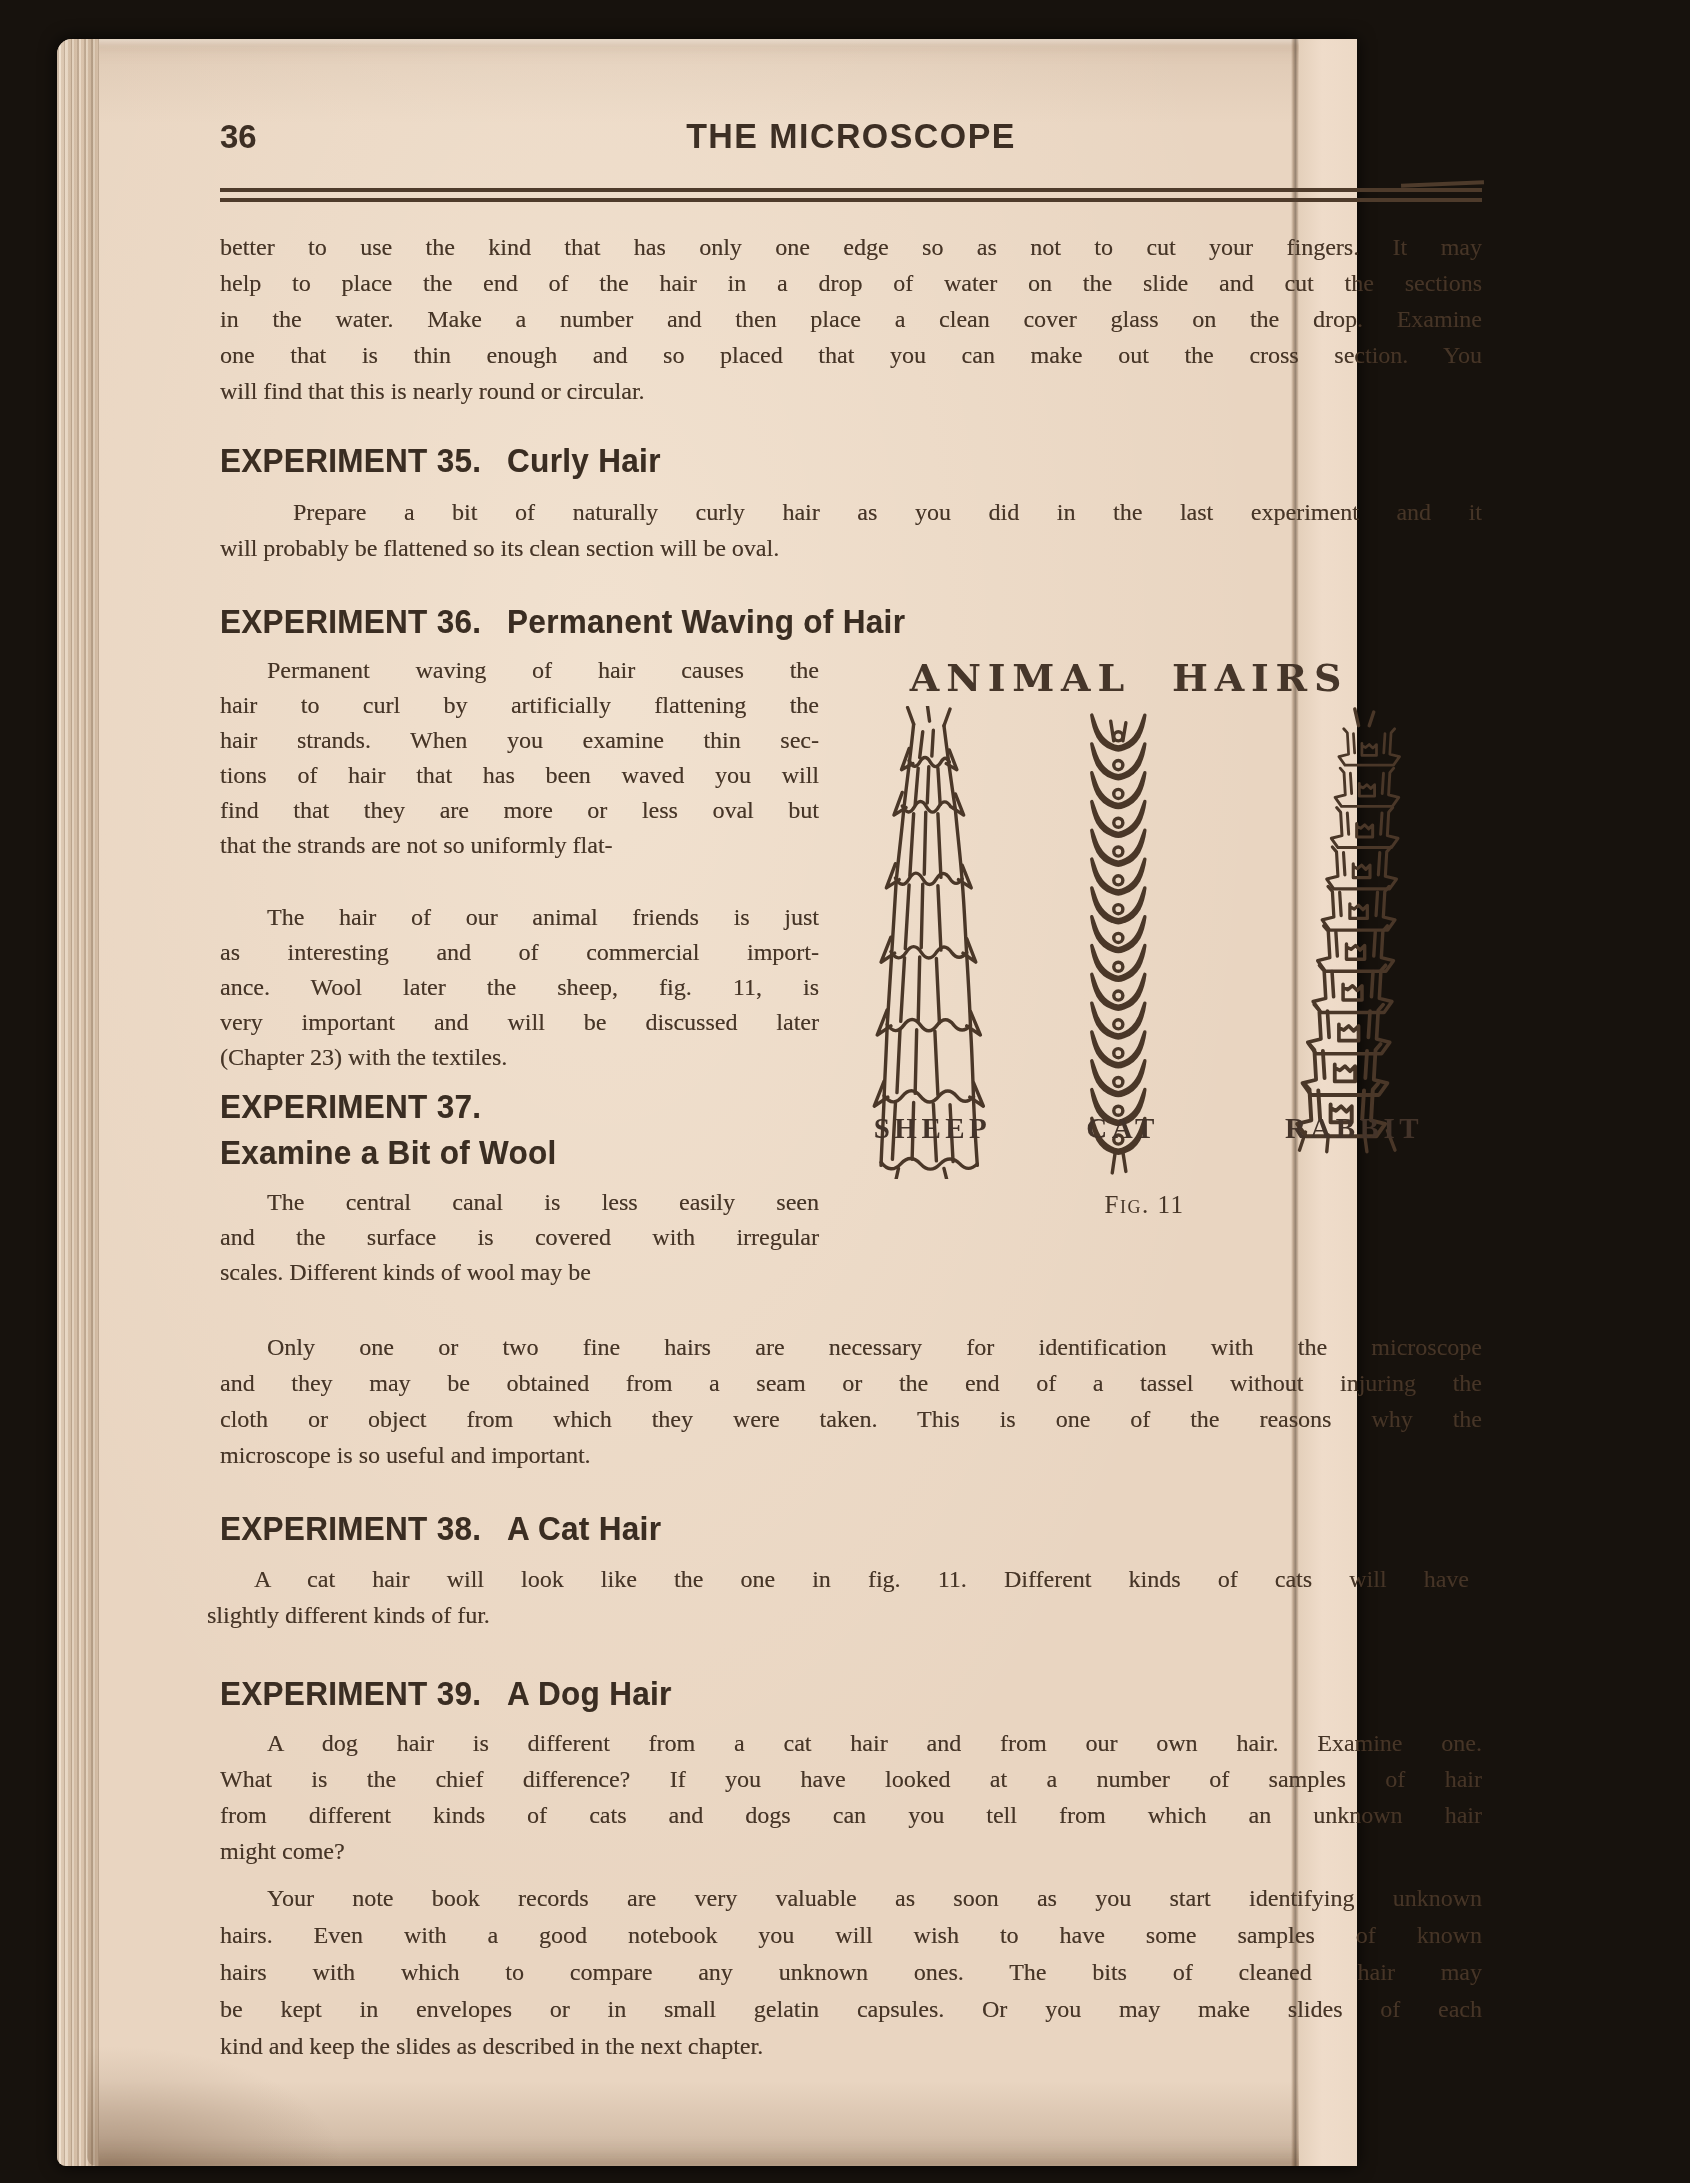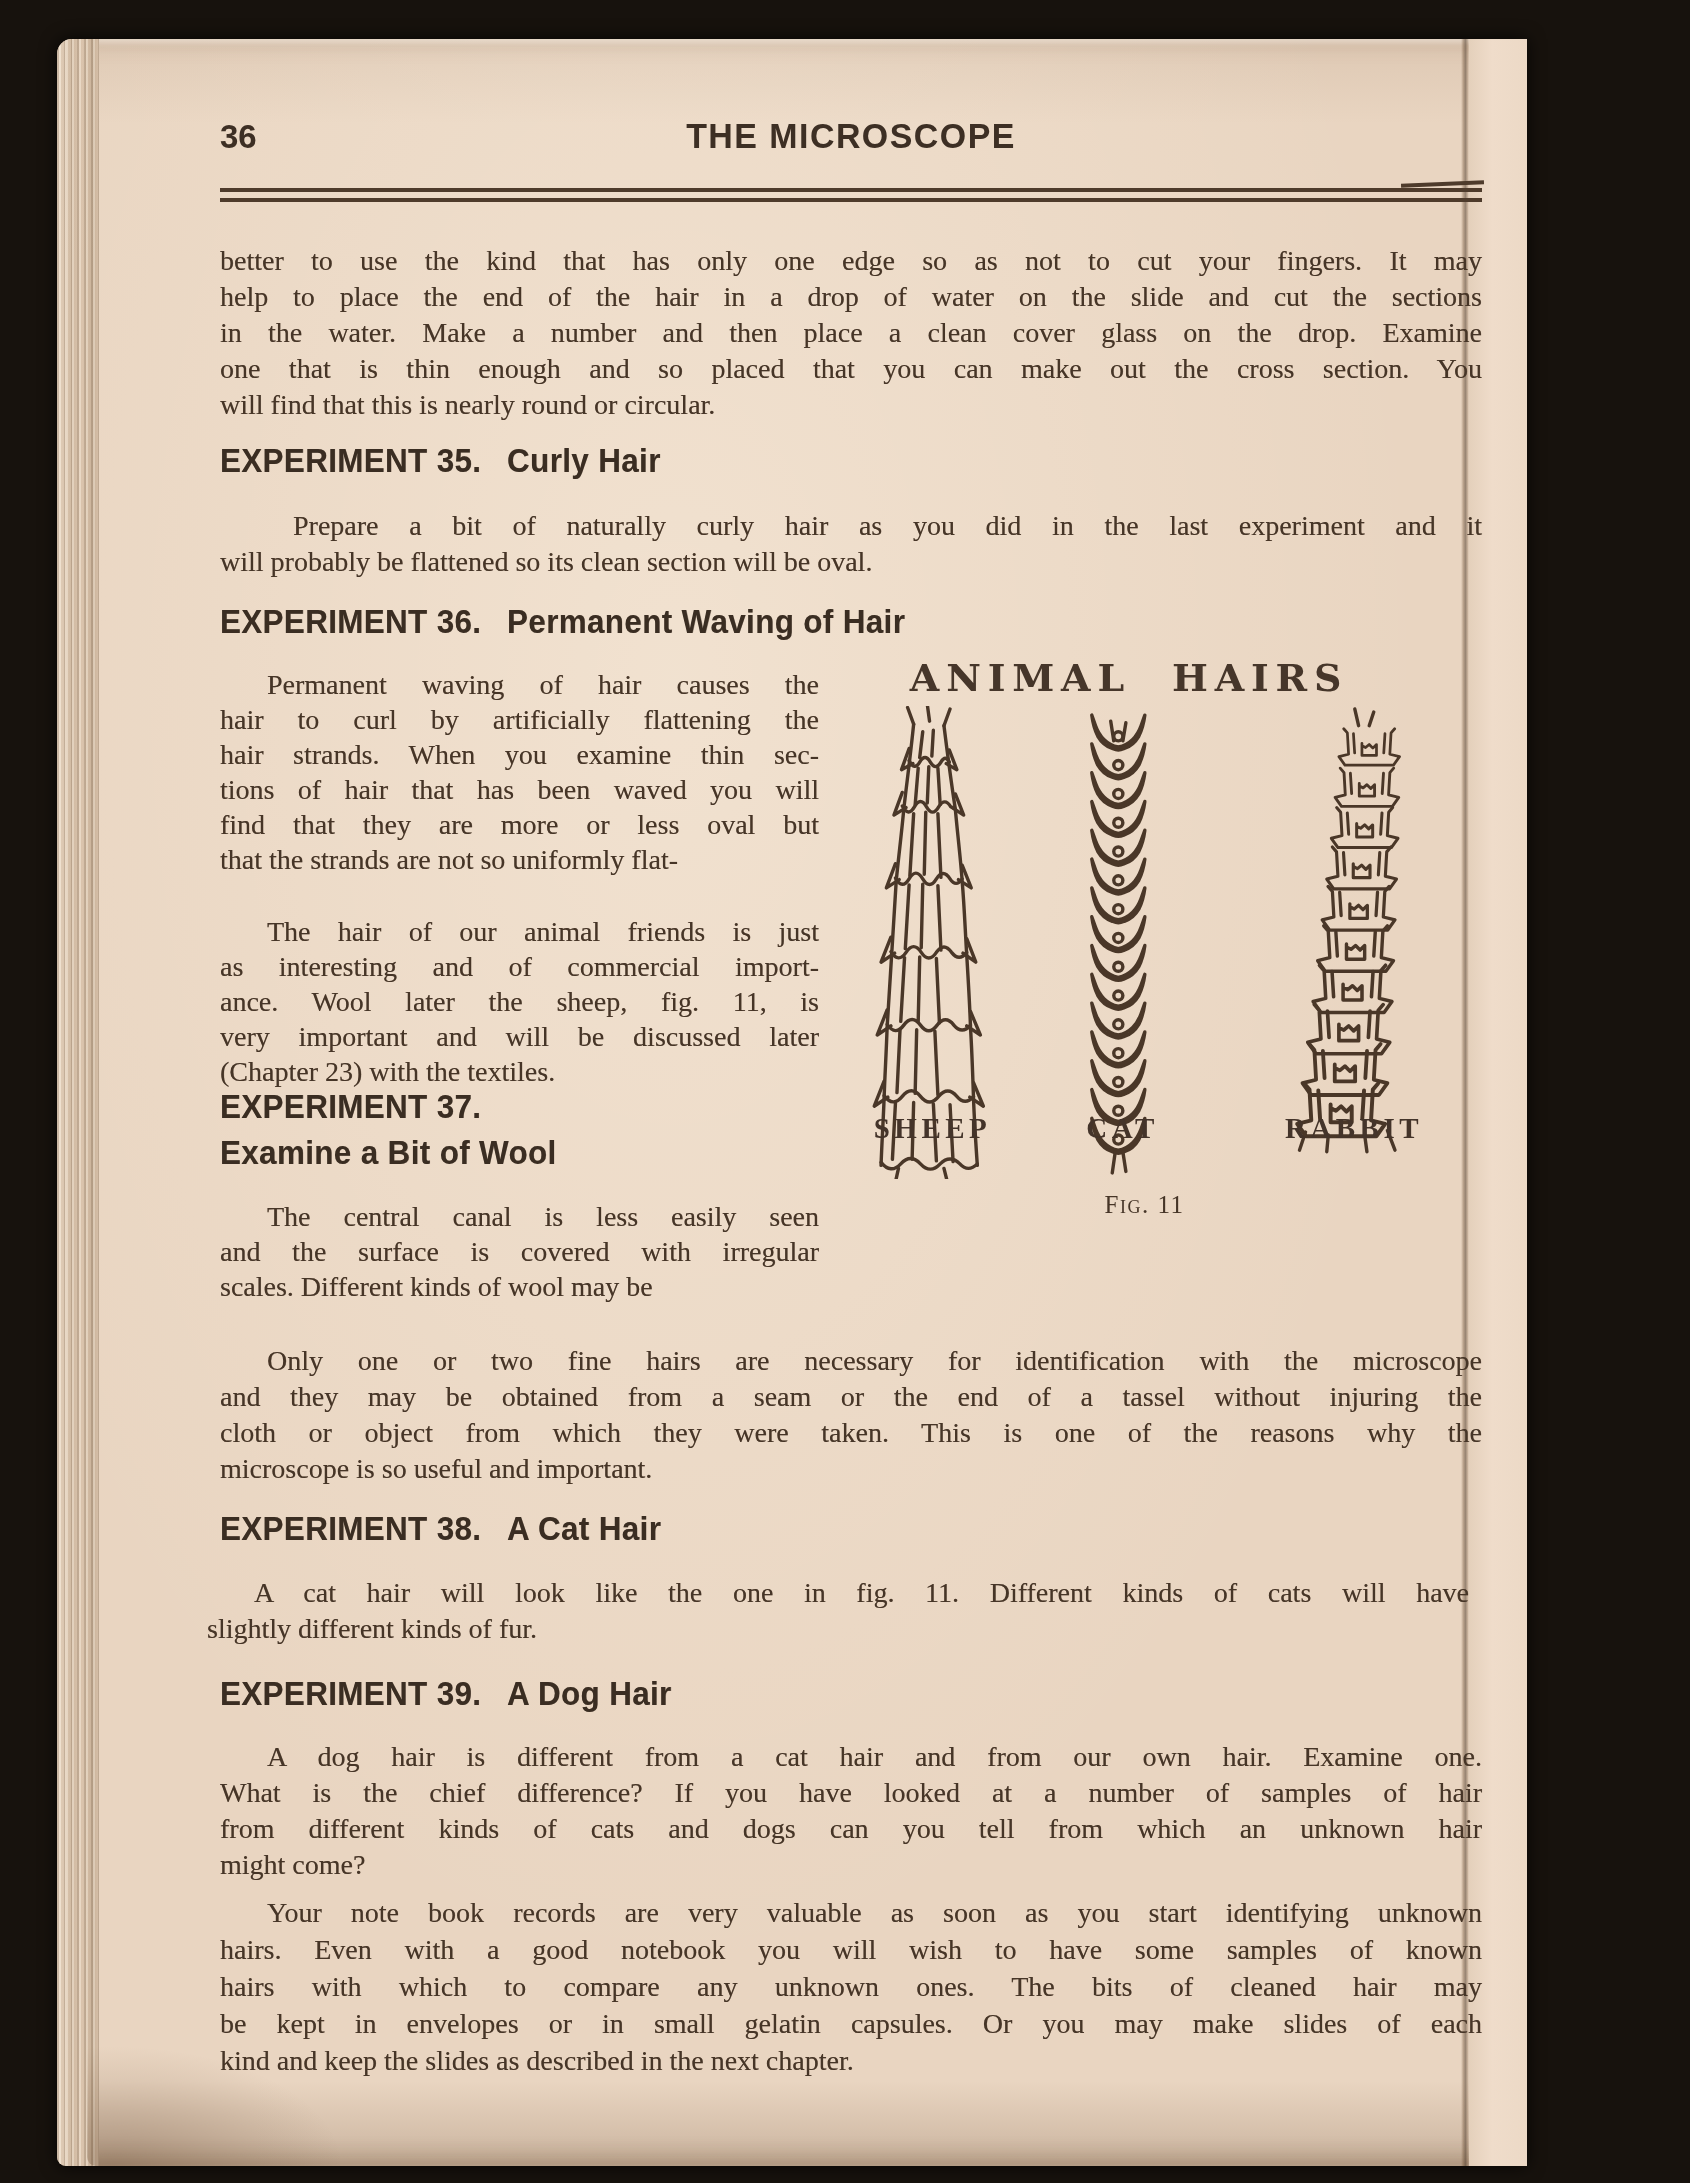--- a/index.html
+++ b/index.html
@@ -3,21 +3,21 @@
 <meta charset="utf-8">
 <style>
   html,body{margin:0;padding:0;}
   body{
     width:1691px;height:2183px;position:relative;overflow:hidden;
     background:#17120d;
     font-family:"Liberation Serif", serif;
   }
   
   .page{
-    position:absolute;left:57px;top:39px;width:1470px;height:2127px;
+    position:absolute;left:57px;top:39px;width:1300px;height:2127px;
     background:
       radial-gradient(ellipse at 42% 30%, rgba(255,246,232,.38), rgba(255,246,232,0) 62%),
       linear-gradient(180deg, rgba(120,85,55,.10), rgba(120,85,55,0) 4%, rgba(120,85,55,0) 96%, rgba(90,60,35,.22)),
       #e9d5c1;
     border-radius:15px 0 0 9px;
     box-shadow:
       inset 0 3.8px 6px rgba(255,250,240,.55),
       inset 12px 0 26px rgba(120,80,50,.20),
       inset 0 -7.6px 21px rgba(100,70,40,.25),
       0 0 16.7px rgba(0,0,0,.8);
@@ -53,22 +53,22 @@
     letter-spacing:1.5px;color:#3d2f24;transform:scaleX(.97);transform-origin:center;
   }
   .rule{position:absolute;left:163px;width:1262px;height:3.8px;background:#4e3b2b;}
   .rule.r1{top:149px;}
   .rule.r2{top:159px;}
   .rule.r1::after{
     content:"";position:absolute;right:-2.3px;top:-6px;width:83px;height:3.8px;background:#4e3b2b;
     transform:rotate(-2.4deg);
   }
   
-  .tl{position:absolute;font-size:28px;line-height:36px;color:#463527;
-      text-shadow:0.2px 0.2px 0.3px rgba(60,40,25,.45);margin-top:14px;}
+  .tl{position:absolute;font-size:24px;line-height:36px;color:#463527;
+      text-shadow:0.2px 0.2px 0.3px rgba(60,40,25,.45);}
   .tl > div{text-align:justify;text-align-last:justify;}
   .tl > div:last-child{text-align-last:left;}
   .ind > div:first-child{text-indent:47px;}
   .ind-lg > div:first-child{text-indent:73px;}
   .h{
     position:absolute;font-family:"Liberation Sans",sans-serif;font-weight:700;
     font-size:33px;color:#3a2d22;letter-spacing:0.4px;white-space:nowrap;
     transform:scaleX(.95);transform-origin:left top;
     text-shadow:0.3px 0.3px 0.3px rgba(50,35,22,.4);
   }

